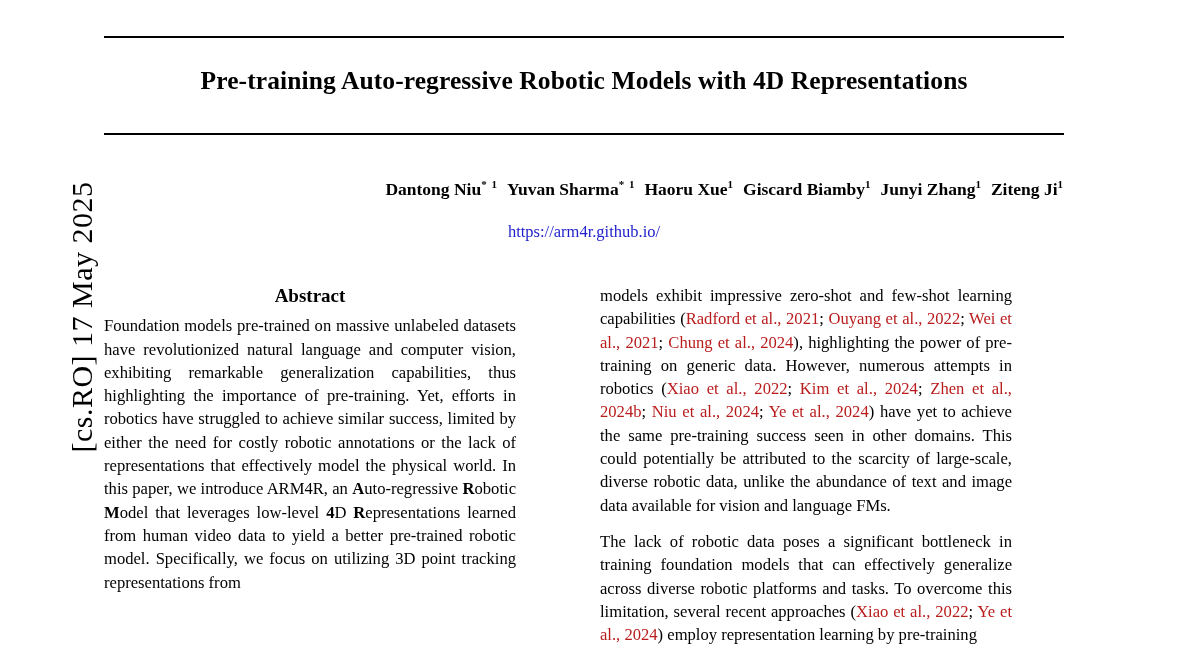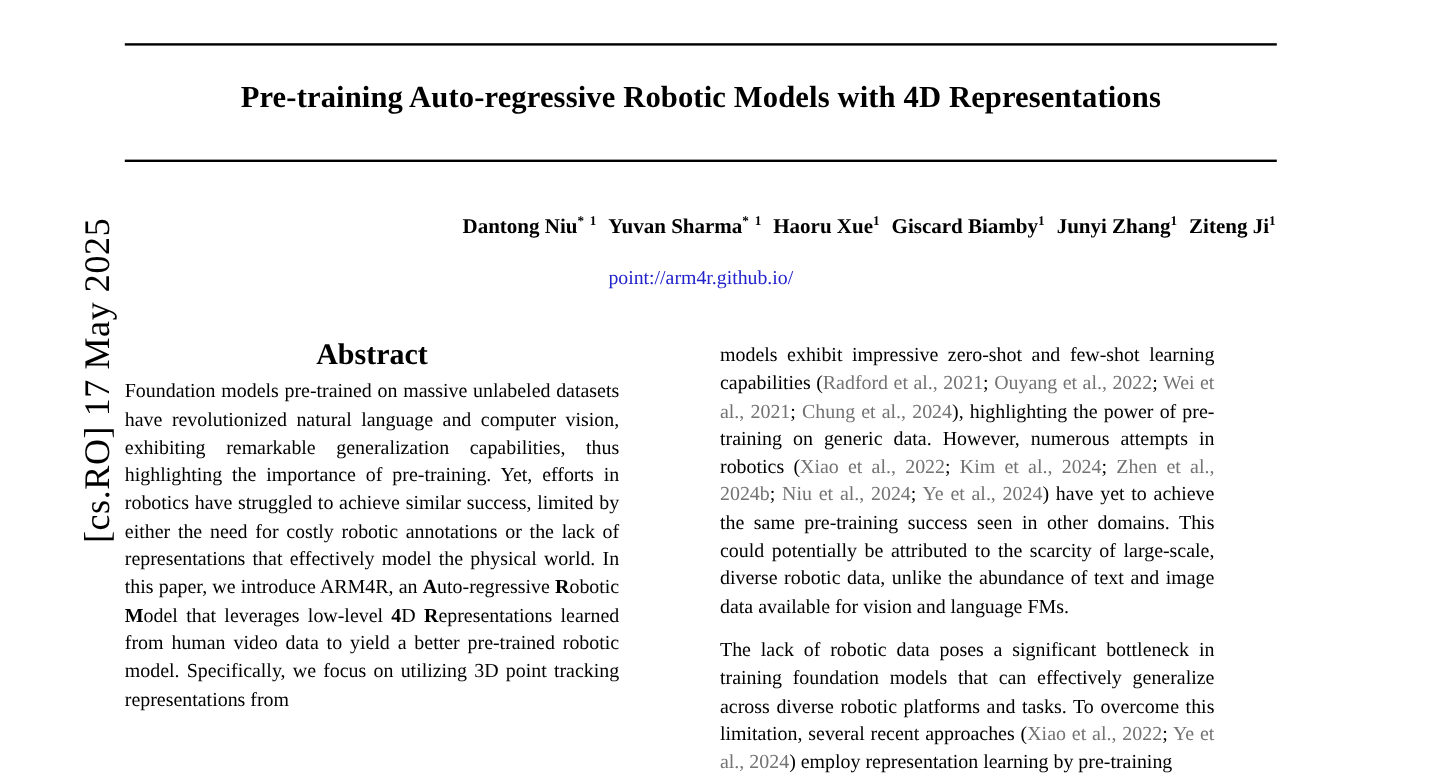--- a/index.html
+++ b/index.html
@@ -104,26 +104,26 @@
     line-height: 23.3px;
     text-align: justify;
     text-justify: inter-word;
     hyphens: auto;
   }
   .col-left  { left: 0px; }
   .col-right { left: 496px; }
 
   .abstract-head {
     text-align: center;
-    font-size: 25px;
+    font-size: 19px;
     font-weight: bold;
     margin: 0 0 7px 0;
   }
   .col p { margin: 0 0 13px 0; }
-  .cite { color: #737373; }
+  .cite { color: #b91c1c; }
   b { font-weight: bold; }
 </style>
 </head>
 <body>
 
 <div id="page">
 
   <div class="arxiv-stamp">[cs.RO]  17 May 2025</div>
 
   <div class="paper">
@@ -132,21 +132,21 @@
 
     <div class="title">Pre-training Auto-regressive Robotic Models with 4D Representations</div>
 
     <div class="rule-bottom"></div>
 
     <div class="authors">
       <span class="ln" id="author-line-1"><span class="nm">Dantong Niu<sup>* 1</sup></span><span class="sp"></span><span class="nm">Yuvan Sharma<sup>* 1</sup></span><span class="sp"></span><span class="nm">Haoru Xue<sup>1</sup></span><span class="sp"></span><span class="nm">Giscard Biamby<sup>1</sup></span><span class="sp"></span><span class="nm">Junyi Zhang<sup>1</sup></span><span class="sp"></span><span class="nm">Ziteng Ji<sup>1</sup></span></span>
     </div>
 
     <div class="url">
-      <a href="#">point://arm4r.github.io/</a>
+      <a href="#">https://arm4r.github.io/</a>
     </div>
 
     <div class="col col-left">
       <div class="abstract-head">Abstract</div>
       <p id="abstract-paragraph">Foundation models pre-trained on massive unlabeled datasets have revolutionized natural language and computer vision, exhibiting remarkable generalization capabilities, thus highlighting the importance of pre-training. Yet, efforts in robotics have struggled to achieve similar success, limited by either the need for costly robotic annotations or the lack of representations that effectively model the physical world. In this paper, we introduce ARM4R, an <b>A</b>uto-regressive <b>R</b>obotic <b>M</b>odel that leverages low-level <b>4</b>D <b>R</b>epresentations learned from human video data to yield a better pre-trained robotic model. Specifically, we focus on utilizing 3D point tracking representations from</p>
     </div>
 
     <div class="col col-right">
       <p id="intro-paragraph-1">models exhibit impressive zero-shot and few-shot learning capabilities (<span class="cite">Radford et al., 2021</span>; <span class="cite">Ouyang et al., 2022</span>; <span class="cite">Wei et al., 2021</span>; <span class="cite">Chung et al., 2024</span>), highlighting the power of pre-training on generic data. However, numerous attempts in robotics (<span class="cite">Xiao et al., 2022</span>; <span class="cite">Kim et al., 2024</span>; <span class="cite">Zhen et al., 2024b</span>; <span class="cite">Niu et al., 2024</span>; <span class="cite">Ye et al., 2024</span>) have yet to achieve the same pre-training success seen in other domains. This could potentially be attributed to the scarcity of large-scale, diverse robotic data, unlike the abundance of text and image data available for vision and language FMs.</p>
       <p id="intro-paragraph-2">The lack of robotic data poses a significant bottleneck in training foundation models that can effectively generalize across diverse robotic platforms and tasks. To overcome this limitation, several recent approaches (<span class="cite">Xiao et al., 2022</span>; <span class="cite">Ye et al., 2024</span>) employ representation learning by pre-training</p>

